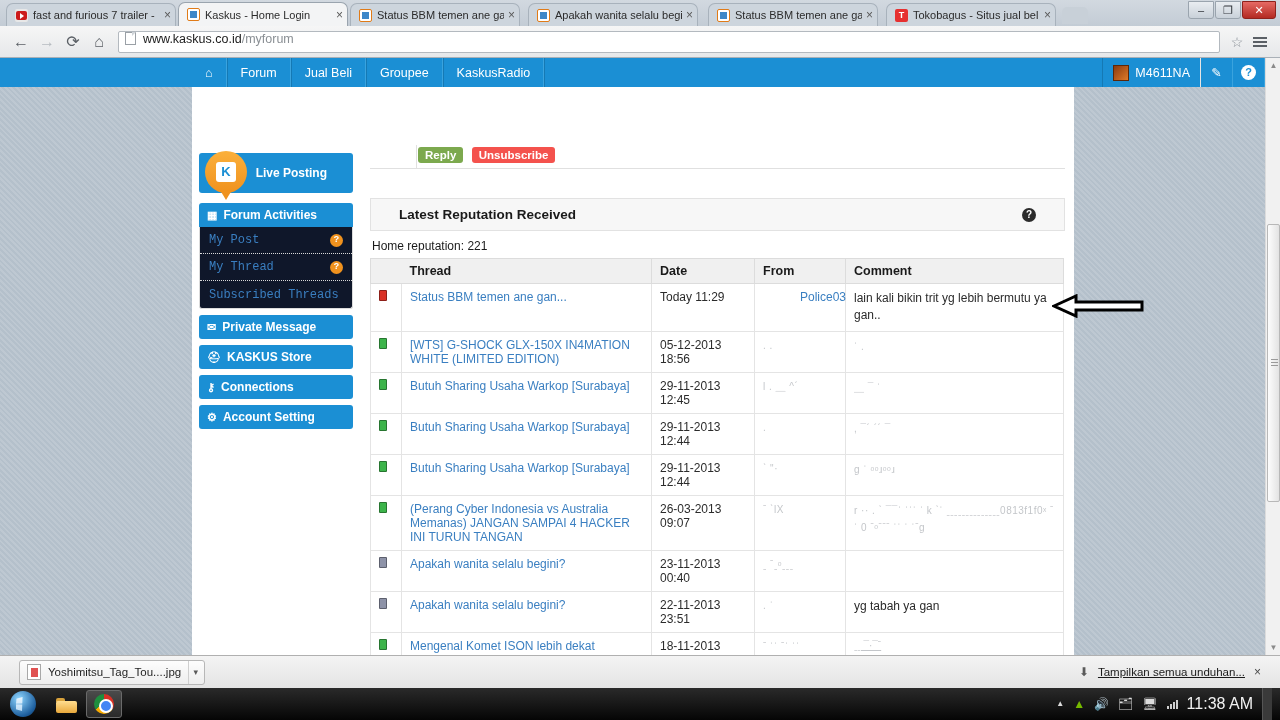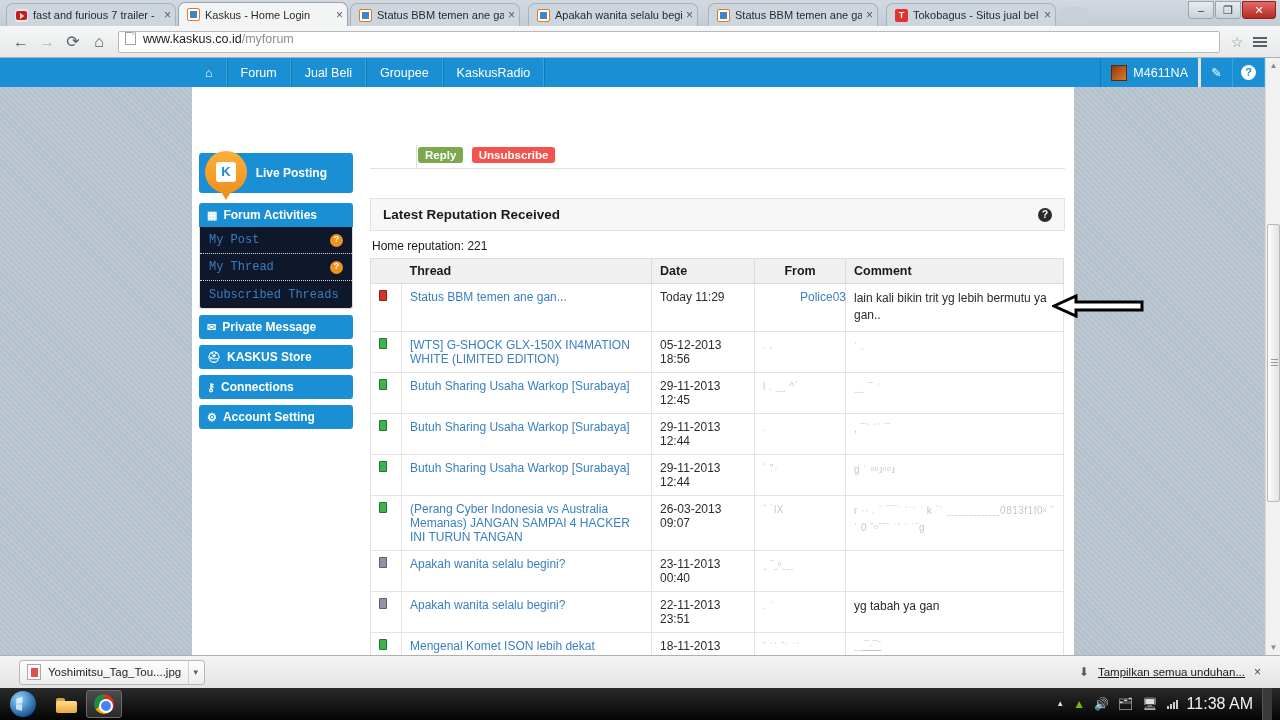--- a/index.html
+++ b/index.html
@@ -78,21 +78,21 @@
 
   
   .knav { position:absolute; left:0; top:0; width:1265px; height:29px;
           background:#1b8fd4; display:flex; align-items:stretch;
           padding-left:192px; font-size:12.5px; }
   .knav .ki { display:flex; align-items:center; padding:0 13px; color:#fff;
               border-right:1px solid #3aa3de; border-left:1px solid #1579b4; }
   .knav .ki:first-child{border-left:none;}
   .knav .spacer { flex:1 1 auto; border-left:1px solid #1579b4; }
   .knav .uname { display:flex; align-items:center; padding:0 10px; color:#fff;
-                 border-left:1px solid #1579b4; border-right:3px solid #e5e5e5; }
+                 border-left:1px solid #1579b4; border-right:1px solid #e5e5e5; }
   .knav .uname .av { width:16px; height:16px; margin-right:6px;
                      background:linear-gradient(135deg,#8a3b10,#e07a28);
                      border:1px solid #5d2708; }
   .knav .icobtn { display:flex; align-items:center; justify-content:center;
                   width:32px; color:#fff; border-right:1px solid #3aa3de; }
 
   
   .sheet { position:absolute; left:192px; top:29px; width:882px; height:600px;
            background:#fff; }
 
@@ -126,21 +126,21 @@
   .replybar { height:24px; border-bottom:1px solid #e0e0e0; position:relative; }
   .replybar .cellsep{position:absolute;left:0;top:0;bottom:0;width:47px;
                      border-right:1px solid #e0e0e0;}
   .btn { display:inline-block; font-size:11.5px; font-weight:bold; color:#fff;
          padding:2px 7px; border-radius:3px; }
   .btn-reply { background:#7ca94e; margin-left:48px; }
   .btn-unsub { background:#f4524d; margin-left:4px; }
 
   .sectionhdr { margin-top:29px; height:33px; background:#f7f7f7;
                 border:1px solid #e2e2e2; display:flex; align-items:center;
-                padding:0 12px; font-size:13.5px; font-weight:bold; color:#1a1a1a;gap:12px; }
+                padding:0 28px; font-size:13.5px; font-weight:bold; color:#1a1a1a;gap:12px; }
   .sectionhdr .help { margin-left:auto; width:14px; height:14px; border-radius:50%;
                       background:#2b2b2b; color:#fff; font-size:10px;
                       font-weight:bold; text-align:center; line-height:14px; }
   .totrep { font-size:12px; color:#1a1a1a; margin:8px 0 5px 2px; }
 
   table.rep { width:693px; border-collapse:collapse; table-layout:fixed; }
   table.rep th { background:#f0f0f0; border:1px solid #dcdcdc; text-align:left;
                  font-size:12.5px; font-weight:bold; color:#1a1a1a;
                  padding:5px 8px; }
   table.rep td { border:1px solid #e4e4e4; vertical-align:top;
@@ -374,21 +374,21 @@
         <span>Home reputation:</span>
         <span>221</span>
       </div>
 
       <table class="rep">
         <thead>
           <tr>
             <th style="width:31px;border-right:none;"></th>
             <th style="width:250px;border-left:none;">Thread</th>
             <th style="width:103px;">Date</th>
-            <th style="width:91px;text-align:center;">From</th>
+            <th style="width:91px;">From</th>
             <th style="width:218px;">Comment</th>
           </tr>
         </thead>
         <tbody>
           <tr>
             <td class="c-ico"><span class="sq red"></span></td>
             <td class="c-thr"><a>Status BBM temen ane gan...</a></td>
             <td class="c-dat">Today 11:29</td>
             <td class="c-frm"><a>Police03</a></td>
             <td class="c-cmt">lain kali bikin trit yg lebih bermutu ya gan..</td>

